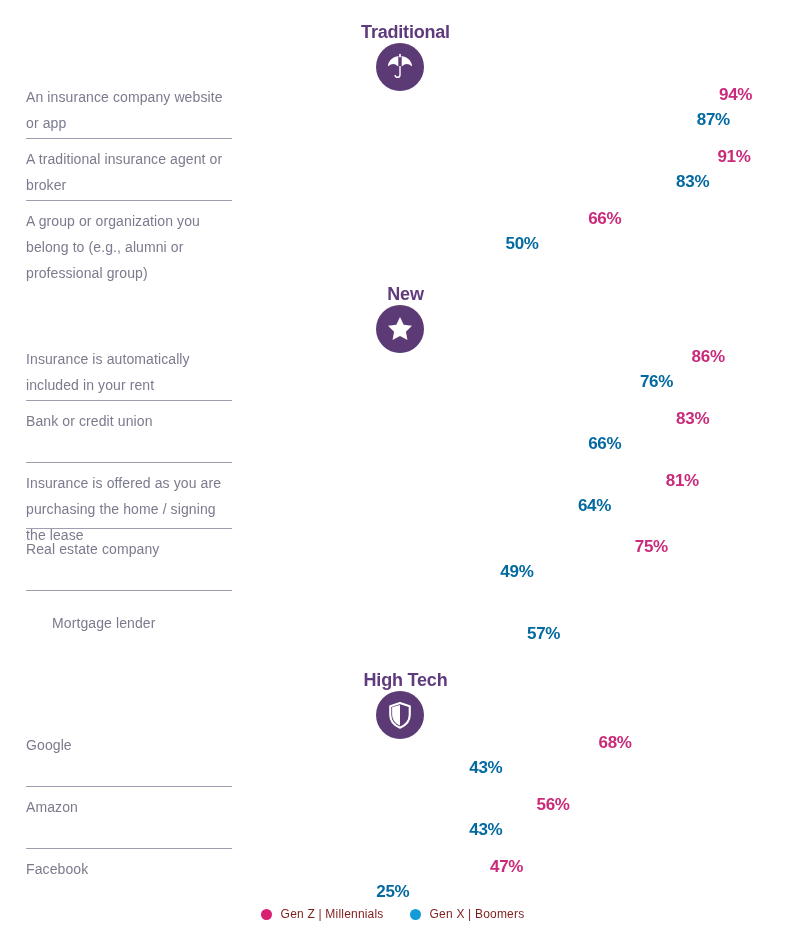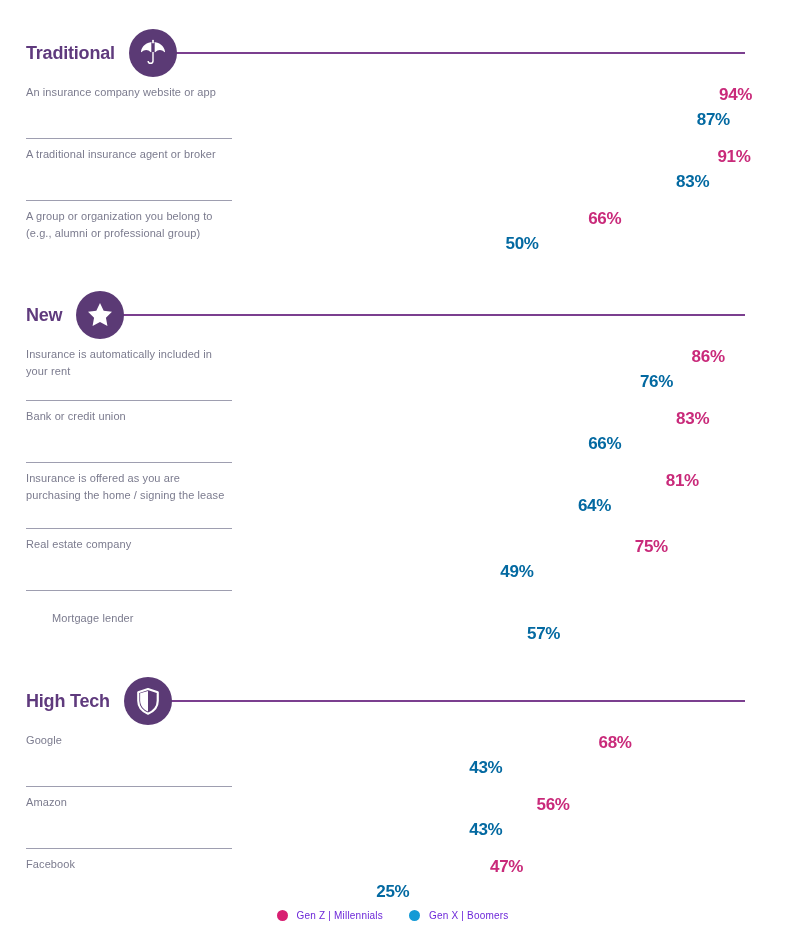--- a/index.html
+++ b/index.html
@@ -13,20 +13,21 @@
   }
   #chart{position:relative;width:785px;height:933px;}
 
   
   .section-head{
     position:absolute;
     left:0;right:0;
     height:62px;
     display:flex;
     align-items:center;
+    flex-direction:column;
   }
   .section-title{
     font-size:18px;
     font-weight:bold;
     color:#5f3a7d;
     letter-spacing:-0.2px;
     margin-left:26px;
     white-space:nowrap;
   }
   .badge{
@@ -46,22 +47,22 @@
     margin-left:-6px;
     margin-right:40px;
   }
 
   
   .row{position:absolute;left:0;right:0;}
   .row-label{
     position:absolute;
     left:26px;
     width:205px;
-    font-size:11px;
-    line-height:17px;
+    font-size:14px;
+    line-height:26px;
     color:#7b7b8e;
     letter-spacing:0.1px;
   }
   .row-divider{
     position:absolute;
     left:26px;width:206px;
     height:1px;
     background:#9e9eb0;
   }
 
@@ -92,22 +93,22 @@
     display:flex;
     align-items:center;
     justify-content:center;
     gap:26px;
   }
   .legend-item{display:flex;align-items:center;gap:9px;}
   .legend-dot{width:11px;height:11px;border-radius:50%;flex:0 0 auto;}
   .legend-dot.pink{background:#d81f72;}
   .legend-dot.blue{background:#149ad6;}
   .legend-text{
-    font-size:10px;
-    color:#6d28d9;
+    font-size:12px;
+    color:#7f1d1d;
     letter-spacing:0.2px;
     white-space:nowrap;
   }
 </style>
 </head>
 <body>
 
 <div id="chart">
     <div class="section-head" style="top: 22px;">
       <div class="section-title">Traditional</div>

